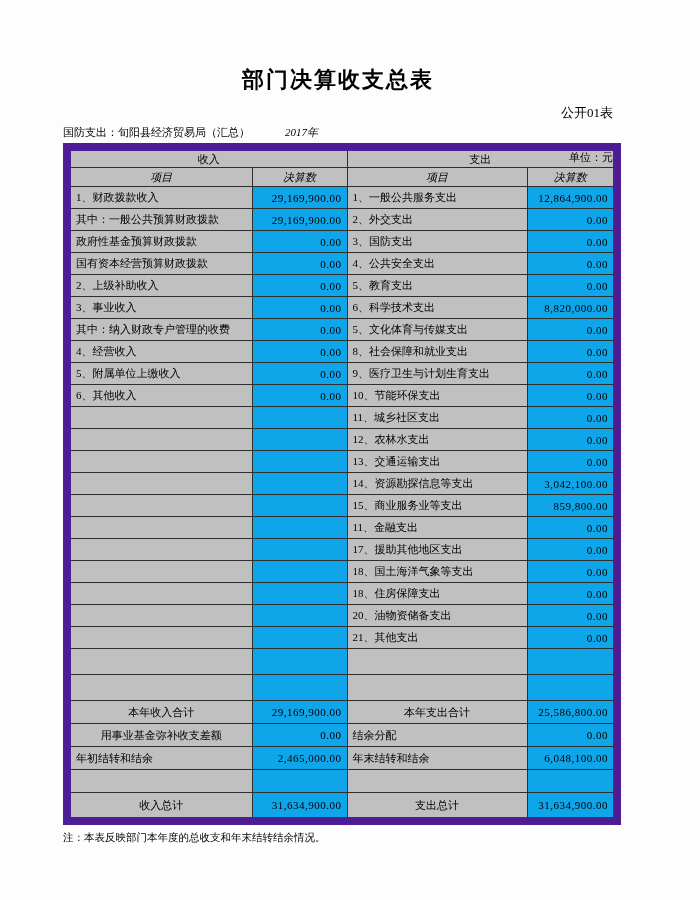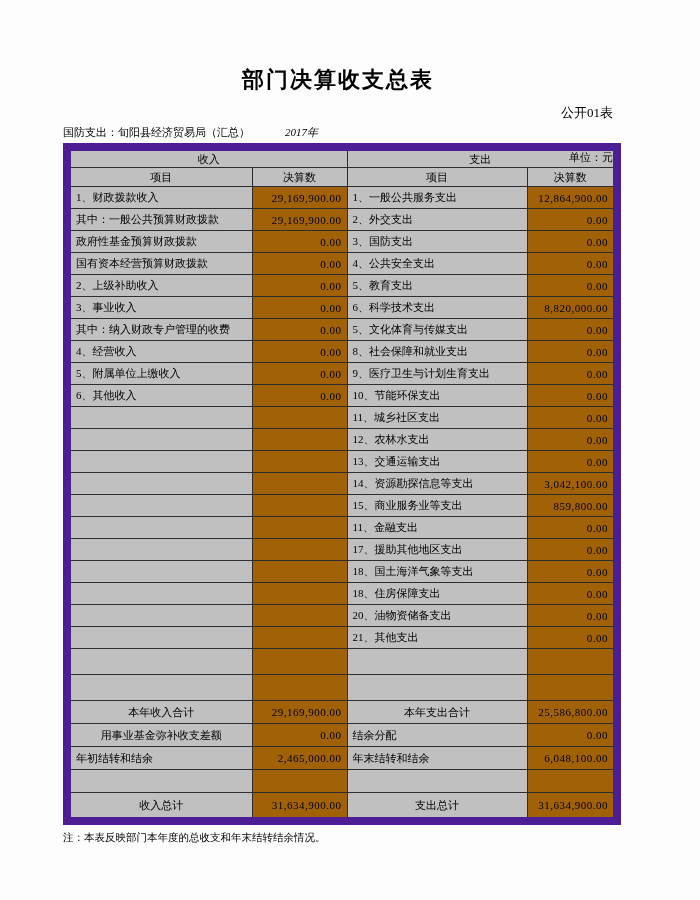--- a/index.html
+++ b/index.html
@@ -44,30 +44,30 @@
   table.sheet td,table.sheet th{
     border:1px solid #2e2e2e;
     font-size:11px;
     font-weight:normal;
     padding:0 5px;
     overflow:hidden;
     white-space:nowrap;
     vertical-align:middle;
   }
   .r-sec td{height:16px;}
-  .r-head td{height:18px;border-bottom:2px solid #1c1c1c;}
+  .r-head td{height:18px;border-bottom:2px solid #1c1c1c;font-style:italic;}
   .r-data td{height:21px;}
   .r-tall td{height:25px;}
   .r-tot td{height:22px;}
   .r-sp td{height:22px;}
   .r-grand td{height:24px;border-top:2px solid #1c1c1c;border-bottom:2px solid #1c1c1c;}
   .t-top td{border-top:2px solid #1c1c1c;}
   .t-bot td{border-bottom:2px solid #1c1c1c;}
   td.lab{background:#c0c0c0;text-align:left;}
-  td.amt{background:#a16207;text-align:right;font-size:10.5px;letter-spacing:0.5px;}
+  td.amt{background:#0ea5e9;text-align:right;font-size:10.5px;letter-spacing:0.5px;}
   td.c{text-align:center;}
   td.i1{padding-left:20px;}
   td.i2{padding-left:56px;}
   td.i3{padding-left:38px;}
   td.ind1{padding-left:18px;}
   td.ind2{padding-left:32px;}
   .footnote{
     margin-top:6px;
     font-size:10.5px;
     line-height:14px;

